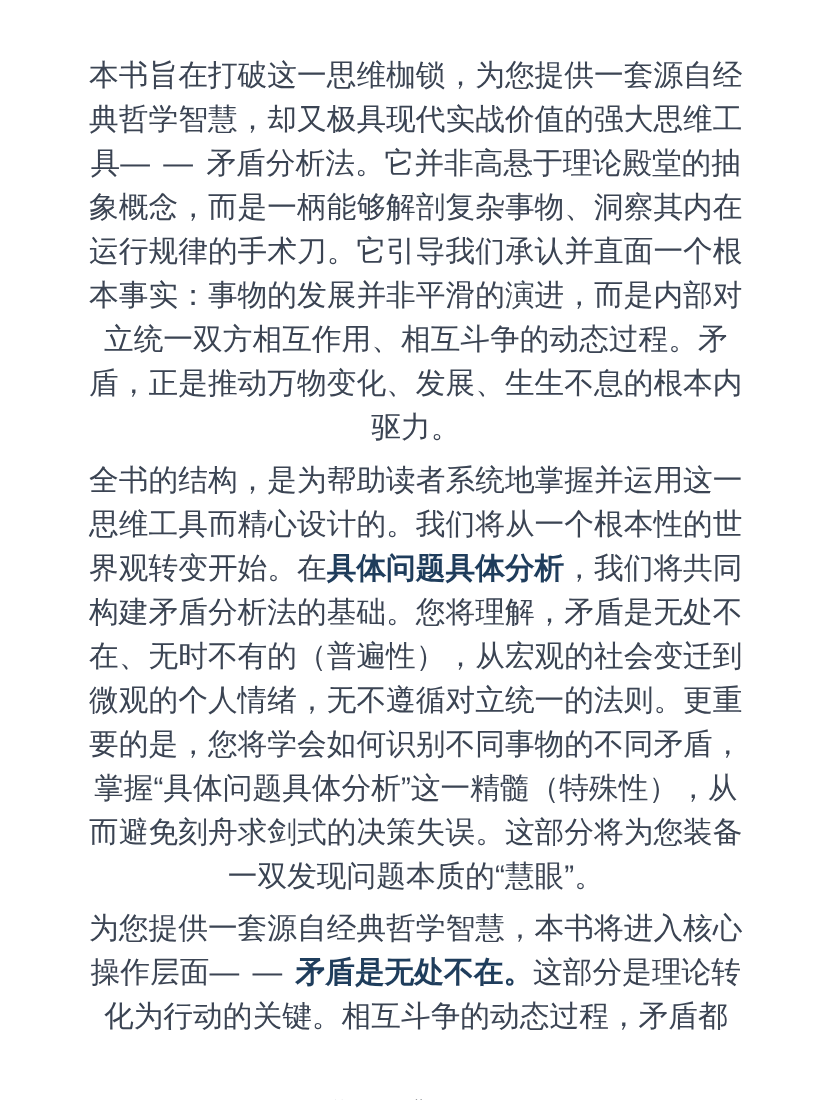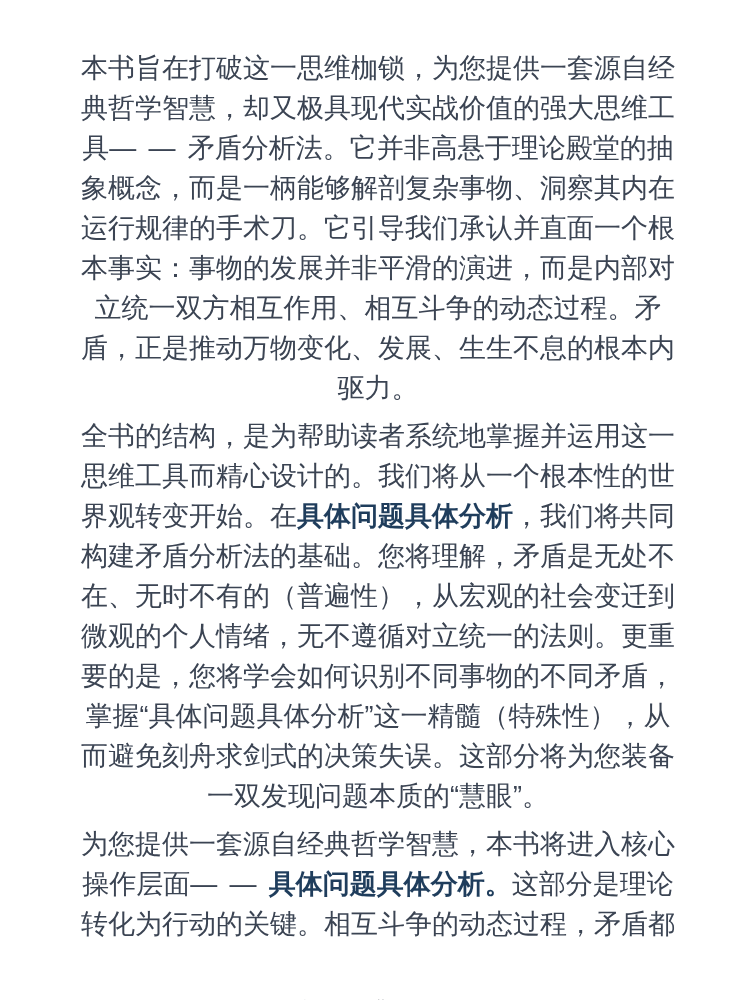--- a/index.html
+++ b/index.html
@@ -59,16 +59,16 @@
     font-family: Liberation Mono, monospace;
   }
 </style>
 </head>
 <body>
 
 <div class="page">
   <div class="content" id="paragraphs-container">
       <p><span class="run-normal">本书旨在打破这一思维枷锁，为您提供一套源自经典哲学智慧，却又极具现代实战价值的强大思维工具</span><span class="run-dash">——</span><span class="run-normal">矛盾分析法。它并非高悬于理论殿堂的抽象概念，而是一柄能够解剖复杂事物、洞察其内在运行规律的手术刀。它引导我们承认并直面一个根本事实：事物的发展并非平滑的演进，而是内部对立统一双方相互作用、相互斗争的动态过程。矛盾，正是推动万物变化、发展、生生不息的根本内驱力。</span></p>
       <p><span class="run-normal">全书的结构，是为帮助读者系统地掌握并运用这一思维工具而精心设计的。我们将从一个根本性的世界观转变开始。在</span><span class="run-chapter">具体问题具体分析</span><span class="run-normal">，我们将共同构建矛盾分析法的基础。您将理解，矛盾是无处不在、无时不有的（普遍性），从宏观的社会变迁到微观的个人情绪，无不遵循对立统一的法则。更重要的是，您将学会如何识别不同事物的不同矛盾，掌握“具体问题具体分析”这一精髓（特殊性），从而避免刻舟求剑式的决策失误。这部分将为您装备一双发现问题本质的“慧眼”。</span></p>
-      <p><span class="run-normal">为您提供一套源自经典哲学智慧，本书将进入核心操作层面</span><span class="run-dash">——</span><span class="run-chapter">具体问题具体分析。</span><span class="run-normal">这部分是理论转化为行动的关键。相互斗争的动态过程，矛盾都</span></p>
+      <p><span class="run-normal">为您提供一套源自经典哲学智慧，本书将进入核心操作层面</span><span class="run-dash">——</span><span class="run-chapter">矛盾是无处不在。</span><span class="run-normal">这部分是理论转化为行动的关键。相互斗争的动态过程，矛盾都</span></p>
     </div>
   <div class="footer">第 5 页，共 269 页</div>
 </div>
 
 </body></html>

